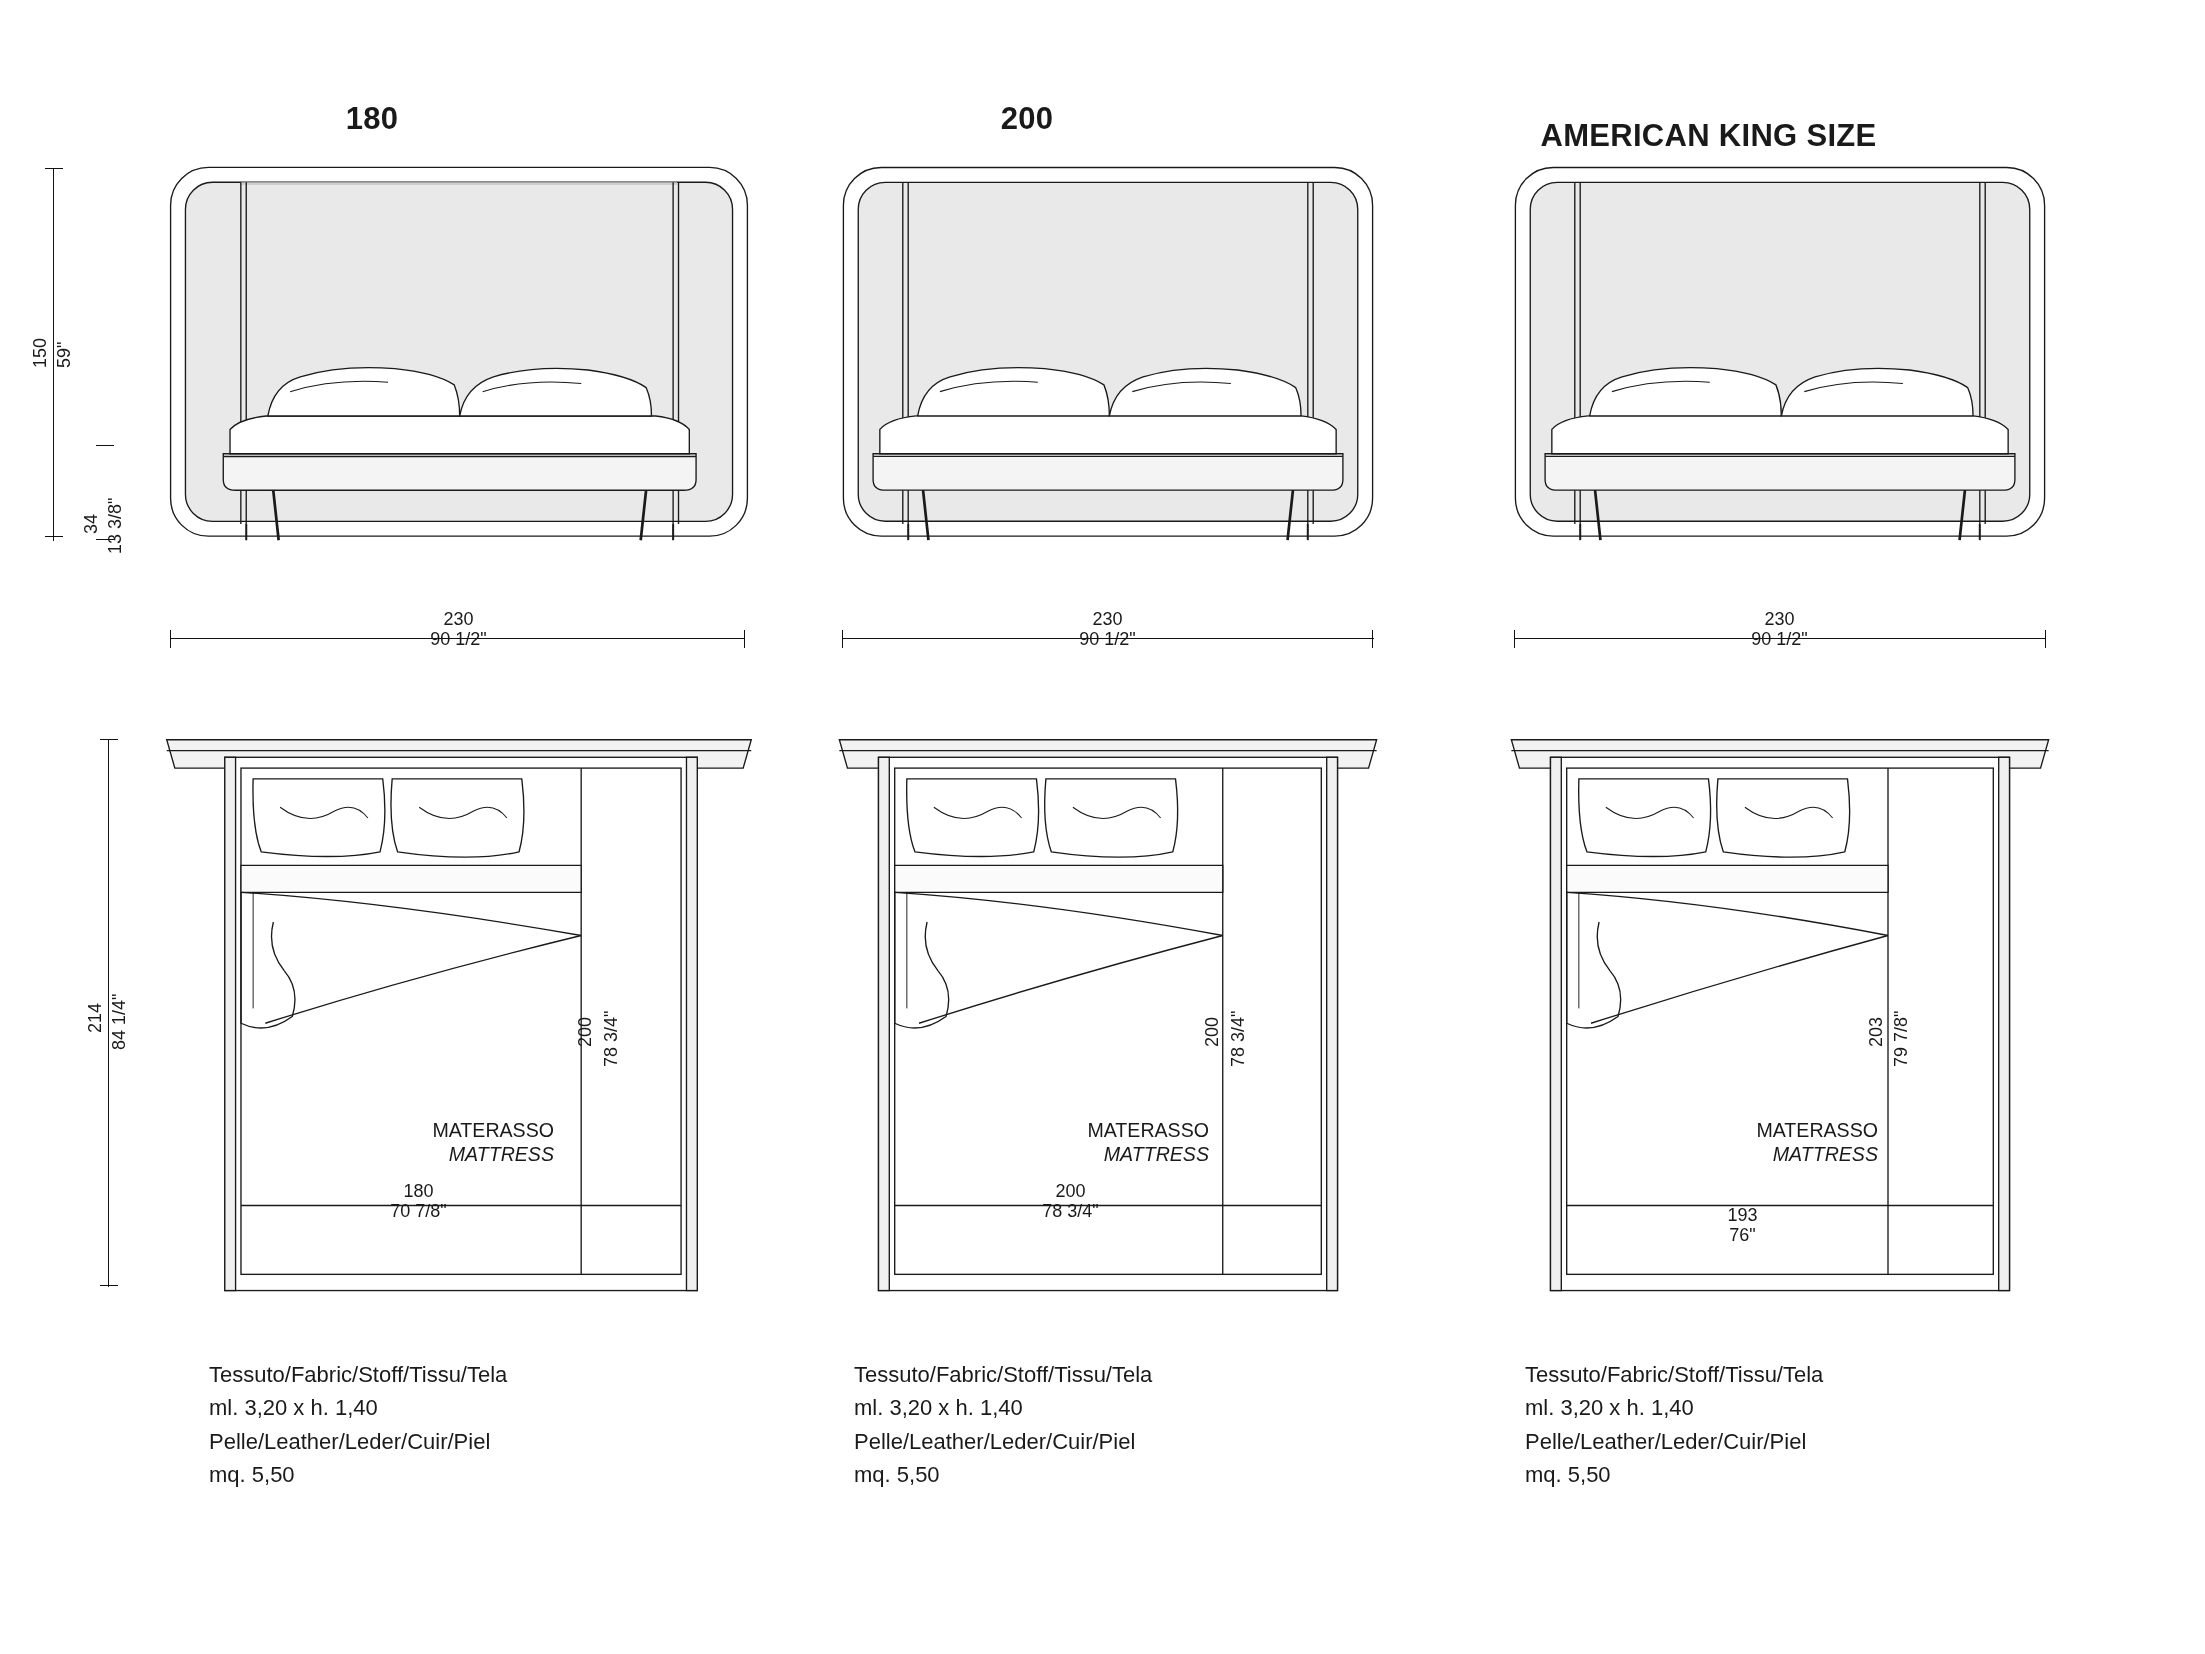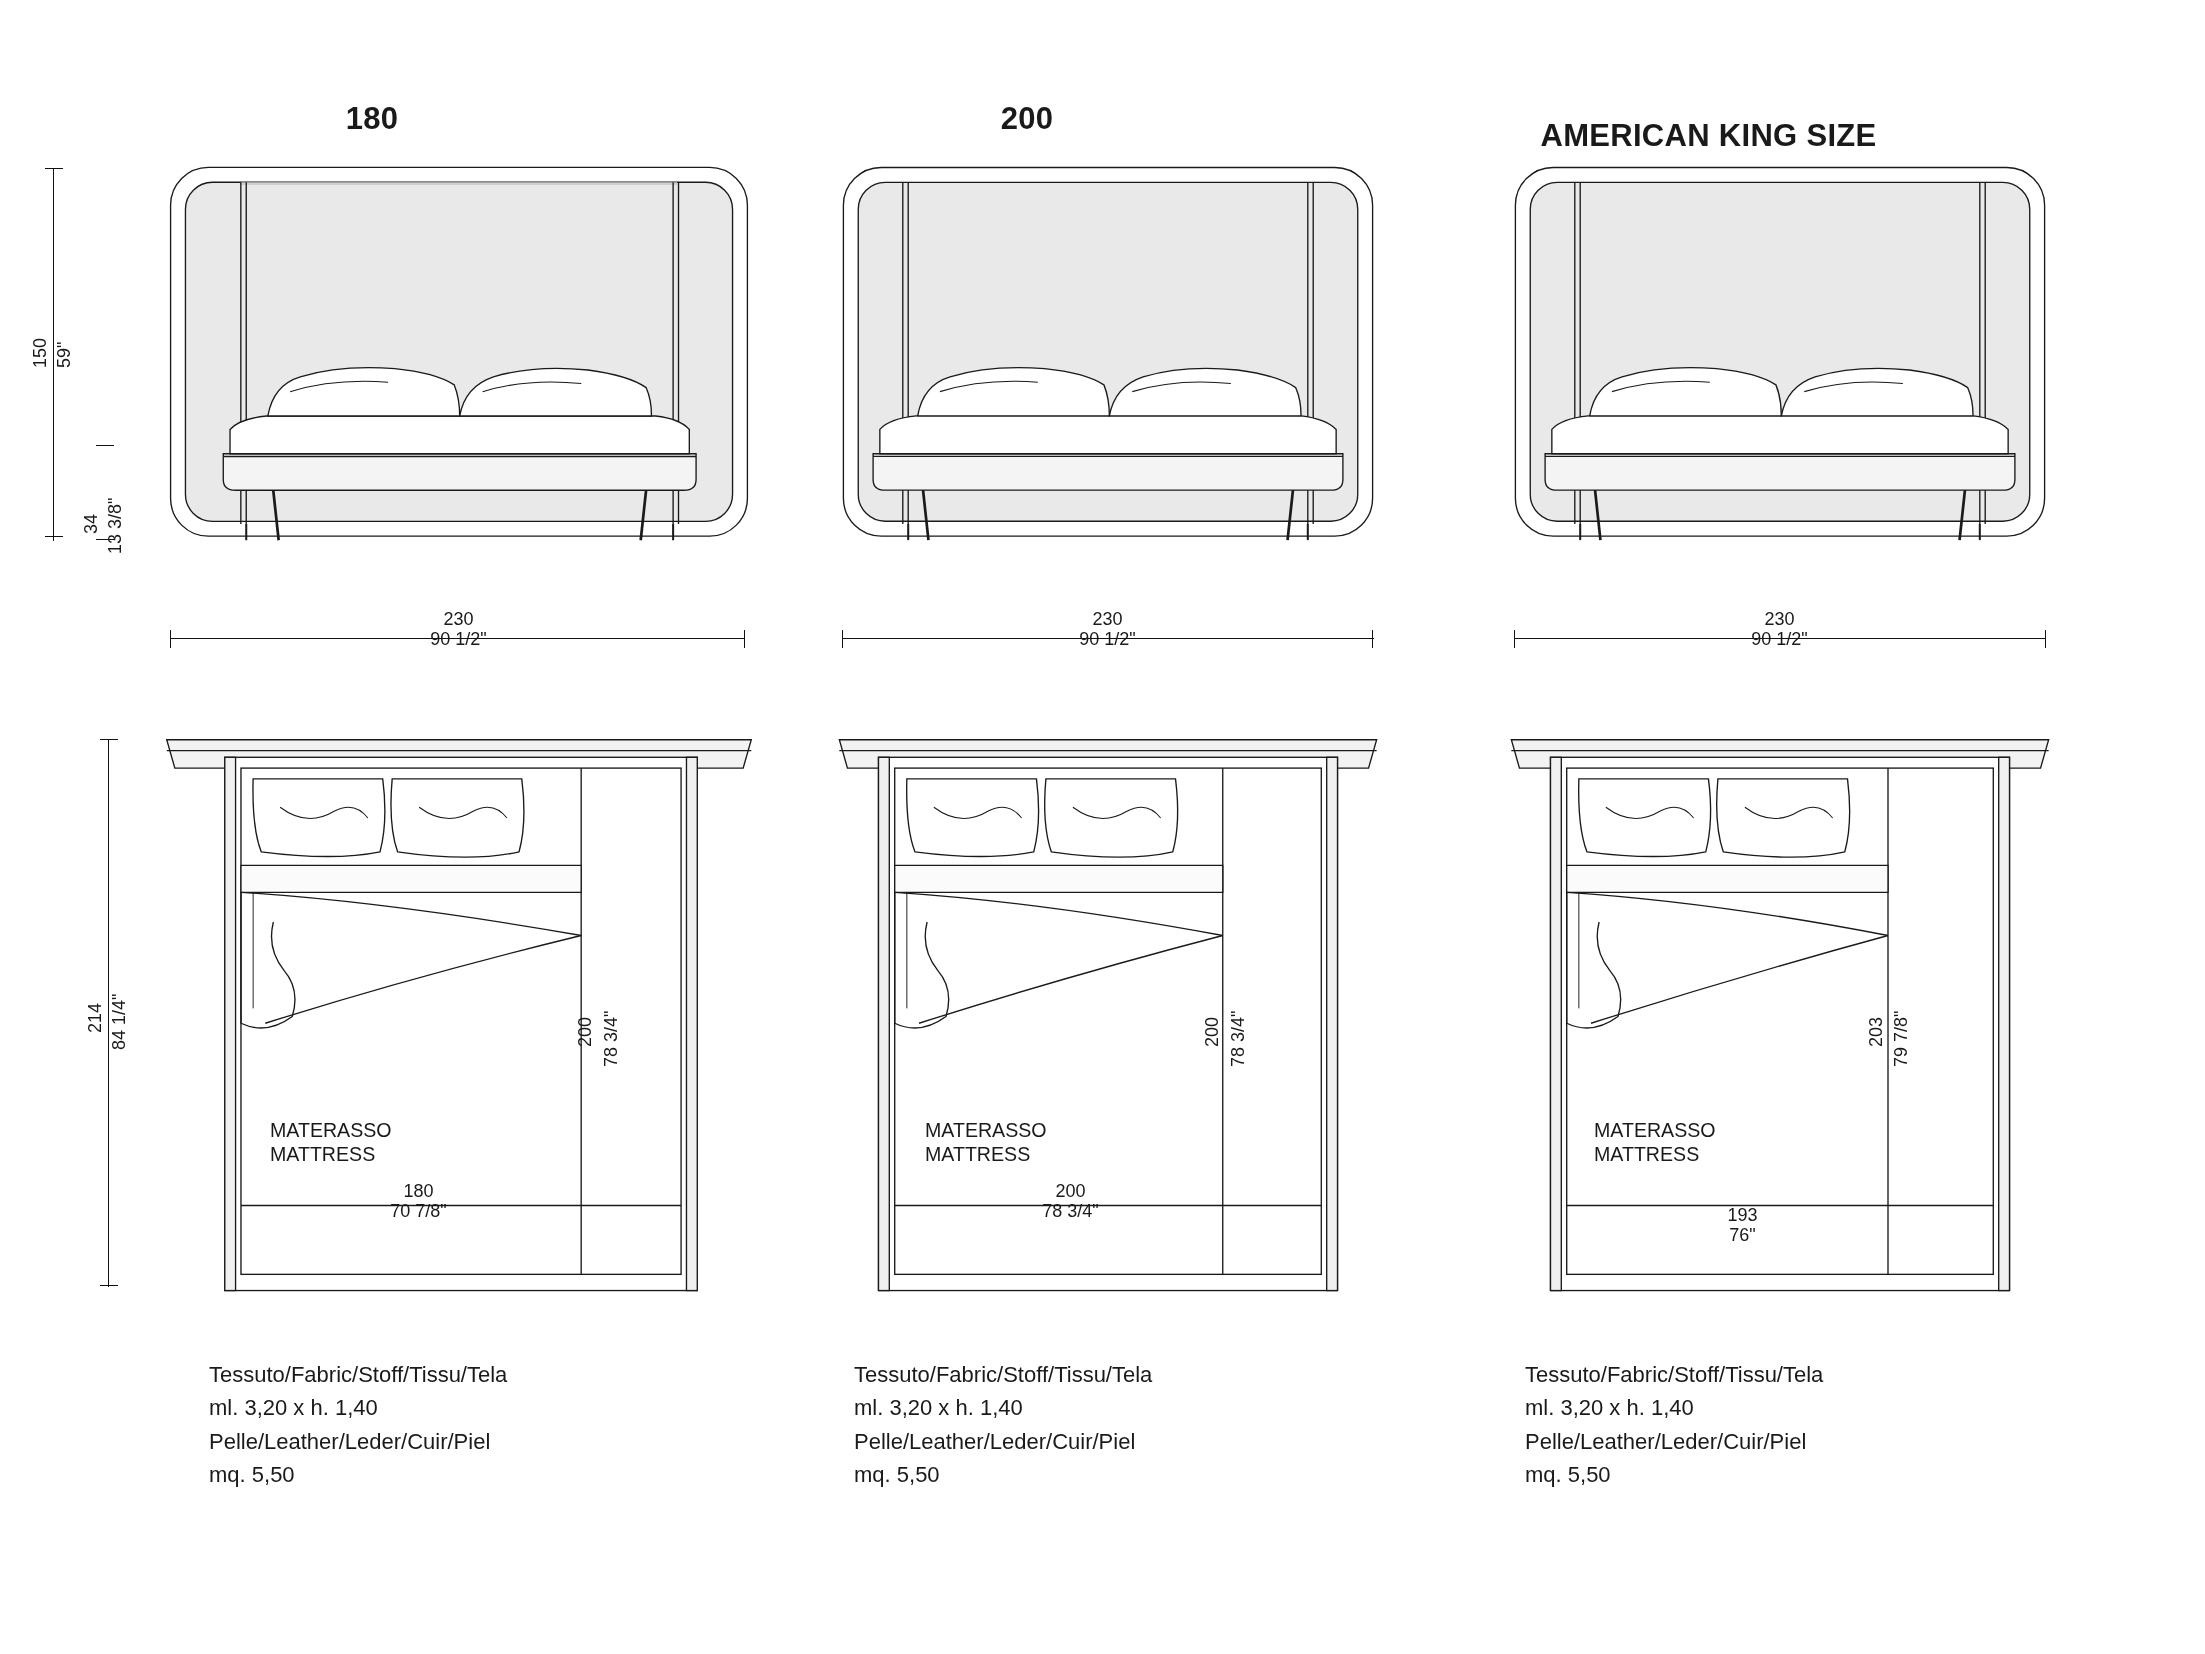--- a/index.html
+++ b/index.html
@@ -19,23 +19,23 @@
   
   .dim{position:absolute;font-size:18px;line-height:1.12;text-align:center;white-space:nowrap;}
   .dim .mm{display:block;}
   .dim .inch{display:block;}
 
   .dim-vert{position:absolute;font-size:18px;line-height:1.12;white-space:nowrap;
             transform-origin:0 0;}
   .rot{transform:rotate(-90deg);}
 
   
-  .mattress-lbl{position:absolute;text-align:left;font-size:19.6px;line-height:1.25;white-space:nowrap;}
+  .mattress-lbl{position:absolute;text-align:right;font-size:19.6px;line-height:1.25;white-space:nowrap;}
   .mattress-lbl .it{font-style:normal;}
-  .mattress-lbl .en{margin-top:48px;}
+  .mattress-lbl .en{font-style:italic;margin-top:48px;}
 
   
   .notes{position:absolute;font-size:22px;line-height:1.52;white-space:nowrap;}
 
   
   .hline{position:absolute;height:0;border-top:1.1px solid #111;}
   .vline{position:absolute;width:0;border-left:1.1px solid #111;}
   .tick{position:absolute;background:#111;}
 </style>
 </head>

